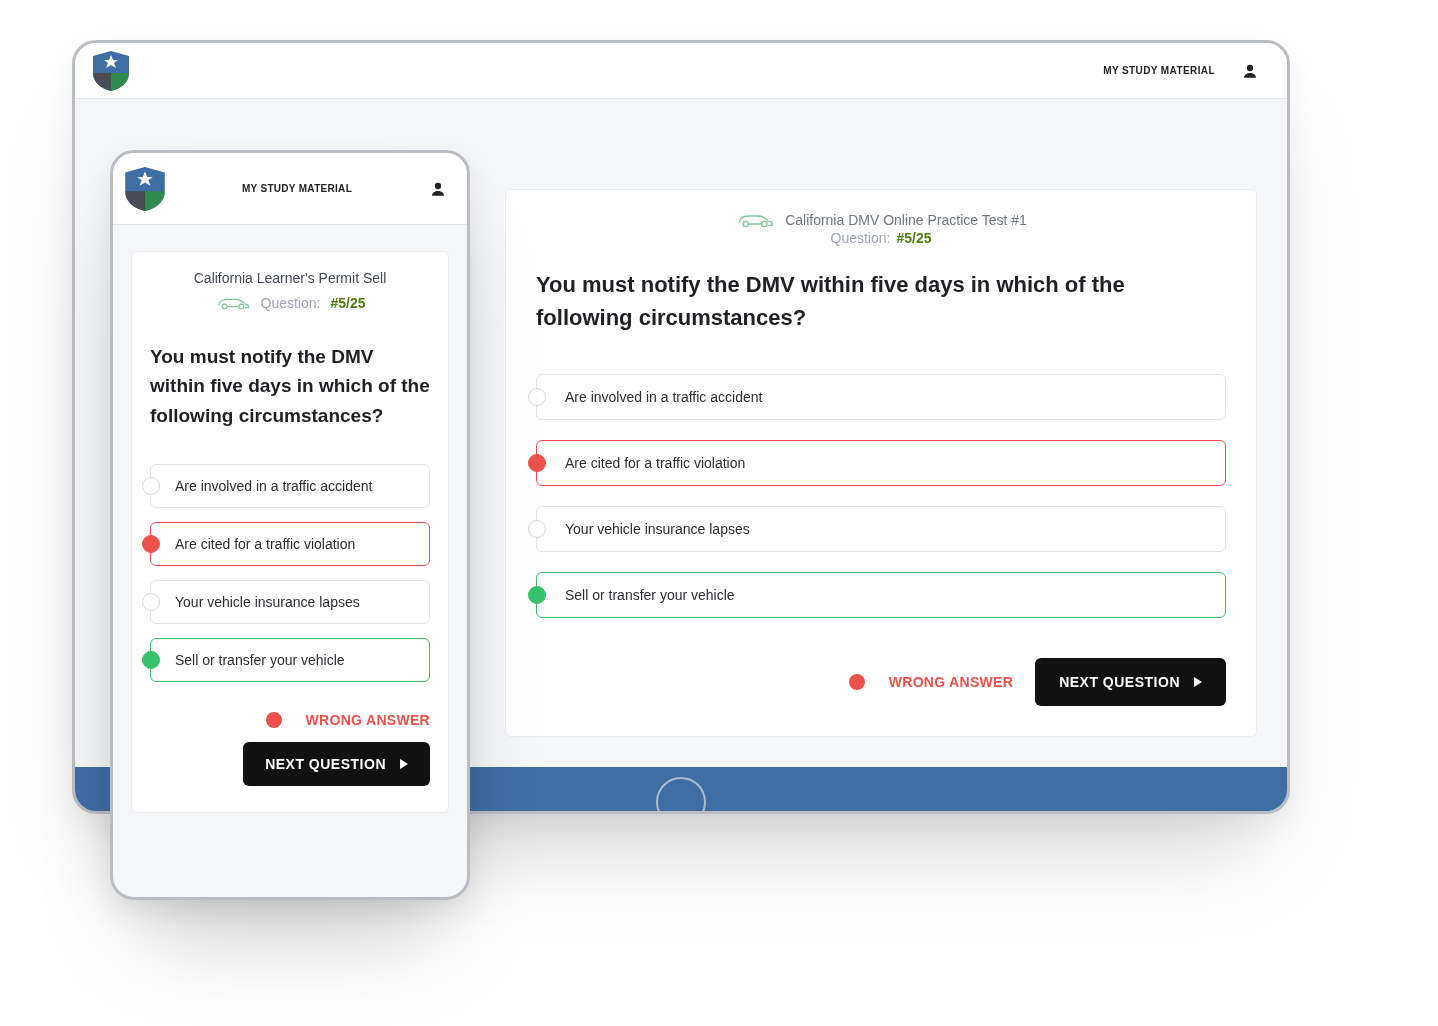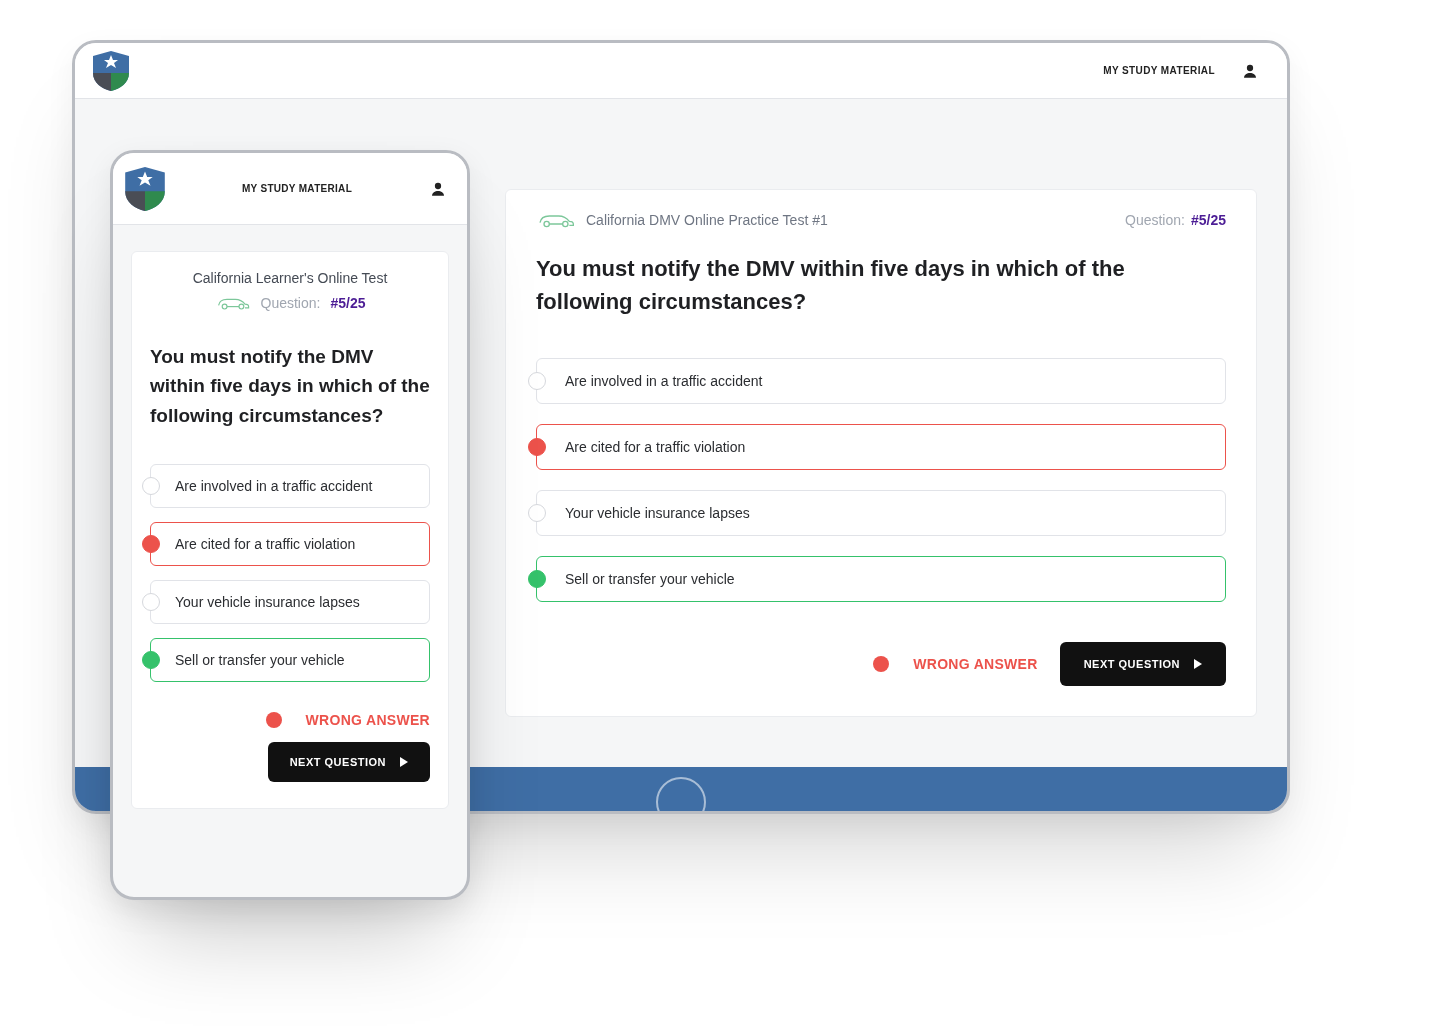--- a/index.html
+++ b/index.html
@@ -59,36 +59,37 @@
     background: #fff;
     border: 1px solid #eaecef;
     border-radius: 6px;
     padding: 20px 30px 30px;
   }
   .card-header {
     display: flex;
     align-items: center;
     justify-content: space-between;
     margin-bottom: 22px;
+    flex-direction: column;
   }
   .card-header-left {
     display: flex;
     align-items: center;
     gap: 10px;
     color: #6f7683;
     font-size: 14px;
   }
   .card-header-right {
     display: flex;
     align-items: baseline;
     gap: 6px;
     font-size: 14px;
   }
   .q-label { color: #a0a6b0; text-align: right; }
-  .q-count { font-weight: 700; color: #4c1d95; }
+  .q-count { font-weight: 700; color: #4d7c0f; }
 
   .question-text {
     font-size: 22px;
     font-weight: 700;
     color: #1f2023;
     line-height: 1.5;
     margin-bottom: 40px;
   }
 
   .options { display: flex; flex-direction: column; gap: 20px; margin-bottom: 30px; }
@@ -139,21 +140,21 @@
   }
   .wrong-answer .dot {
     width: 16px; height: 16px; background: #ec524b; border-radius: 50%;
   }
   .next-btn {
     background: #111;
     color: #fff;
     border: none;
     padding: 16px 24px;
     border-radius: 6px;
-    font-size: 11px;
+    font-size: 14px;
     font-weight: 600;
     letter-spacing: 0.5px;
     display: flex;
     align-items: center;
     gap: 14px;
     cursor: pointer;
   }
   .next-btn .tri {
     width: 0; height: 0;
     border-left: 8px solid #fff;
@@ -378,21 +379,21 @@
       <svg width="18" height="18" viewBox="0 0 24 24" fill="#222">
           <circle cx="12" cy="8" r="4.2"></circle>
           <path d="M4 21c0-4 4-6.5 8-6.5s8 2.5 8 6.5Z"></path>
         </svg>
     </span>
   </div>
 
   <div class="mobile-body">
     <div class="mobile-card">
 
-      <div class="mobile-title">California Learner's Online Test</div>
+      <div class="mobile-title">California Learner's Permit Sell</div>
       <div class="mobile-qline">
         <span class="car-icon">
           <svg width="36" height="18" viewBox="0 0 60 28" fill="none" stroke="#7cc79a" stroke-width="2">
             <path d="M6 18 c1-6 4-10 14-10 h14 c8 0 12 3 16 8 c4 0 6 1 6 4 v2 h-6"></path>
             <circle cx="16" cy="20" r="4"></circle>
               <circle cx="44" cy="20" r="4"></circle>
             <line x1="20" y1="20" x2="40" y2="20"></line>
           </svg>
         </span>
         <span class="q-label">Question:</span>

